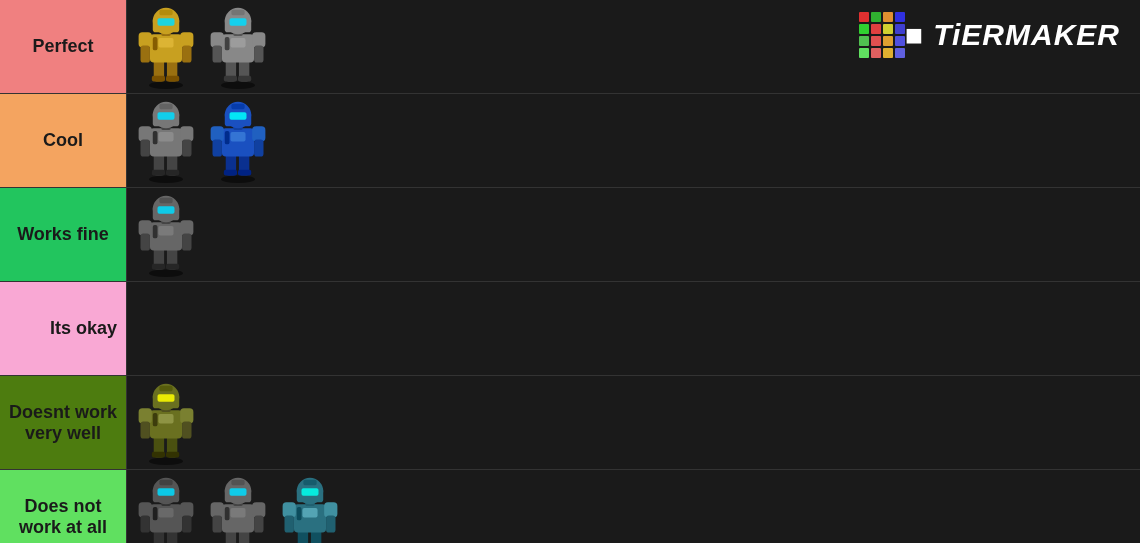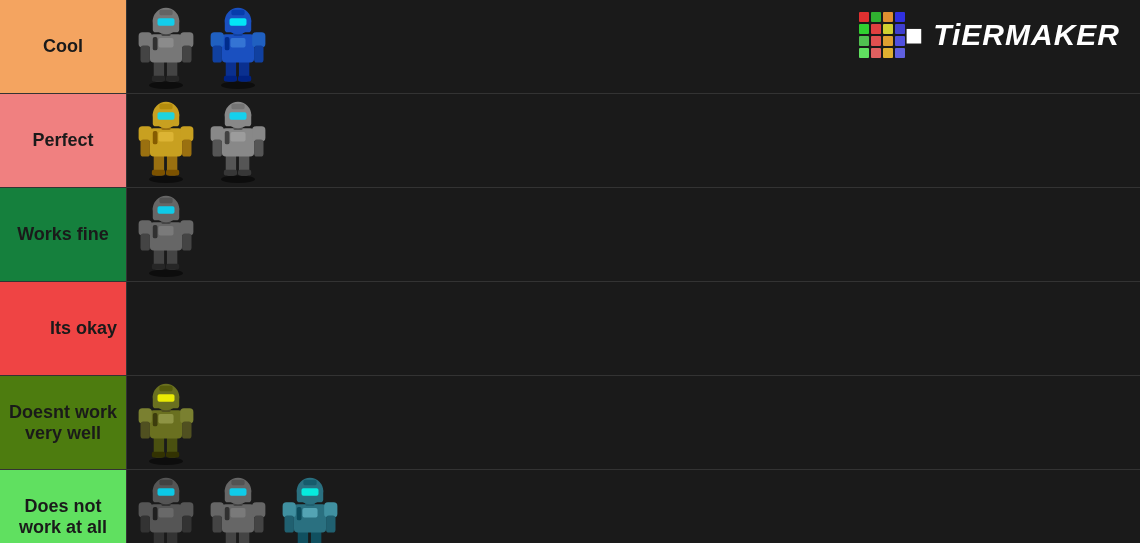--- a/index.html
+++ b/index.html
@@ -83,20 +83,87 @@
       height: 100%;
     }
   </style>
 </head>
 <body>
 
 <div class="tier-list">
 
   <div id="rows-container" style="display:flex;flex-direction:column;width:100%;height:100%;">
       <div class="tier-row" style="height: 94px; min-height: 94px; max-height: 94px;">
+        <div class="tier-label" style="background-color: rgb(240, 128, 128);">Perfect</div>
+        <div class="tier-content">
+          <div class="figure-container"><svg viewBox="0 0 70 90" xmlns="http://www.w3.org/2000/svg">
+
+    <ellipse cx="35" cy="86" rx="18" ry="4" fill="#000" opacity="0.5"></ellipse>
+
+    <rect x="22" y="58" width="11" height="24" rx="3" fill="#9a7010"></rect>
+    <rect x="36" y="58" width="11" height="24" rx="3" fill="#9a7010"></rect>
+
+    <rect x="20" y="76" width="14" height="6" rx="2" fill="#7c5200"></rect>
+    <rect x="35" y="76" width="14" height="6" rx="2" fill="#7c5200"></rect>
+
+    <rect x="18" y="32" width="34" height="30" rx="4" fill="#c8a020"></rect>
+
+    <rect x="27" y="36" width="16" height="10" rx="2" fill="#dcb434"></rect>
+
+    <rect x="6" y="30" width="14" height="16" rx="4" fill="#c8a020"></rect>
+    <rect x="50" y="30" width="14" height="16" rx="4" fill="#c8a020"></rect>
+
+    <rect x="8" y="44" width="10" height="18" rx="3" fill="#9a7010"></rect>
+    <rect x="52" y="44" width="10" height="18" rx="3" fill="#9a7010"></rect>
+
+    <rect x="30" y="26" width="10" height="8" rx="2" fill="#9a7010"></rect>
+
+    <ellipse cx="35" cy="18" rx="14" ry="14" fill="#c8a020"></ellipse>
+    <rect x="21" y="14" width="28" height="16" rx="3" fill="#c8a020"></rect>
+
+    <rect x="26" y="15" width="18" height="8" rx="2" fill="#00ddff" opacity="0.85"></rect>
+
+    <rect x="28" y="6" width="14" height="6" rx="2" fill="#b48c0c"></rect>
+
+    <rect x="21" y="35" width="5" height="14" rx="2" fill="#865c00"></rect>
+  </svg></div>
+          <div class="figure-container"><svg viewBox="0 0 70 90" xmlns="http://www.w3.org/2000/svg">
+
+    <ellipse cx="35" cy="86" rx="18" ry="4" fill="#000" opacity="0.5"></ellipse>
+
+    <rect x="22" y="58" width="11" height="24" rx="3" fill="#555"></rect>
+    <rect x="36" y="58" width="11" height="24" rx="3" fill="#555"></rect>
+
+    <rect x="20" y="76" width="14" height="6" rx="2" fill="#373737"></rect>
+    <rect x="35" y="76" width="14" height="6" rx="2" fill="#373737"></rect>
+
+    <rect x="18" y="32" width="34" height="30" rx="4" fill="#888"></rect>
+
+    <rect x="27" y="36" width="16" height="10" rx="2" fill="#9c9c9c"></rect>
+
+    <rect x="6" y="30" width="14" height="16" rx="4" fill="#888"></rect>
+    <rect x="50" y="30" width="14" height="16" rx="4" fill="#888"></rect>
+
+    <rect x="8" y="44" width="10" height="18" rx="3" fill="#555"></rect>
+    <rect x="52" y="44" width="10" height="18" rx="3" fill="#555"></rect>
+
+    <rect x="30" y="26" width="10" height="8" rx="2" fill="#555"></rect>
+
+    <ellipse cx="35" cy="18" rx="14" ry="14" fill="#888"></ellipse>
+    <rect x="21" y="14" width="28" height="16" rx="3" fill="#888"></rect>
+
+    <rect x="26" y="15" width="18" height="8" rx="2" fill="#00ddff" opacity="0.85"></rect>
+
+    <rect x="28" y="6" width="14" height="6" rx="2" fill="#747474"></rect>
+
+    <rect x="21" y="35" width="5" height="14" rx="2" fill="#414141"></rect>
+  </svg></div>
+        </div>
+      </div>
+      <div class="tier-row" style="height: 94px; min-height: 94px; max-height: 94px;">
         <div class="tier-label" style="background-color: rgb(244, 164, 96);">Cool</div>
         <div class="tier-content">
           <div class="figure-container"><svg viewBox="0 0 70 90" xmlns="http://www.w3.org/2000/svg">
 
     <ellipse cx="35" cy="86" rx="18" ry="4" fill="#000" opacity="0.5"></ellipse>
 
     <rect x="22" y="58" width="11" height="24" rx="3" fill="#444"></rect>
     <rect x="36" y="58" width="11" height="24" rx="3" fill="#444"></rect>
 
     <rect x="20" y="76" width="14" height="6" rx="2" fill="#262626"></rect>
@@ -150,88 +217,21 @@
 
     <rect x="26" y="15" width="18" height="8" rx="2" fill="#00ffff" opacity="0.85"></rect>
 
     <rect x="28" y="6" width="14" height="6" rx="2" fill="#063cac"></rect>
 
     <rect x="21" y="35" width="5" height="14" rx="2" fill="#002c8c"></rect>
   </svg></div>
         </div>
       </div>
       <div class="tier-row" style="height: 94px; min-height: 94px; max-height: 94px;">
-        <div class="tier-label" style="background-color: rgb(240, 128, 128);">Perfect</div>
-        <div class="tier-content">
-          <div class="figure-container"><svg viewBox="0 0 70 90" xmlns="http://www.w3.org/2000/svg">
-
-    <ellipse cx="35" cy="86" rx="18" ry="4" fill="#000" opacity="0.5"></ellipse>
-
-    <rect x="22" y="58" width="11" height="24" rx="3" fill="#9a7010"></rect>
-    <rect x="36" y="58" width="11" height="24" rx="3" fill="#9a7010"></rect>
-
-    <rect x="20" y="76" width="14" height="6" rx="2" fill="#7c5200"></rect>
-    <rect x="35" y="76" width="14" height="6" rx="2" fill="#7c5200"></rect>
-
-    <rect x="18" y="32" width="34" height="30" rx="4" fill="#c8a020"></rect>
-
-    <rect x="27" y="36" width="16" height="10" rx="2" fill="#dcb434"></rect>
-
-    <rect x="6" y="30" width="14" height="16" rx="4" fill="#c8a020"></rect>
-    <rect x="50" y="30" width="14" height="16" rx="4" fill="#c8a020"></rect>
-
-    <rect x="8" y="44" width="10" height="18" rx="3" fill="#9a7010"></rect>
-    <rect x="52" y="44" width="10" height="18" rx="3" fill="#9a7010"></rect>
-
-    <rect x="30" y="26" width="10" height="8" rx="2" fill="#9a7010"></rect>
-
-    <ellipse cx="35" cy="18" rx="14" ry="14" fill="#c8a020"></ellipse>
-    <rect x="21" y="14" width="28" height="16" rx="3" fill="#c8a020"></rect>
-
-    <rect x="26" y="15" width="18" height="8" rx="2" fill="#00ddff" opacity="0.85"></rect>
-
-    <rect x="28" y="6" width="14" height="6" rx="2" fill="#b48c0c"></rect>
-
-    <rect x="21" y="35" width="5" height="14" rx="2" fill="#865c00"></rect>
-  </svg></div>
-          <div class="figure-container"><svg viewBox="0 0 70 90" xmlns="http://www.w3.org/2000/svg">
-
-    <ellipse cx="35" cy="86" rx="18" ry="4" fill="#000" opacity="0.5"></ellipse>
-
-    <rect x="22" y="58" width="11" height="24" rx="3" fill="#555"></rect>
-    <rect x="36" y="58" width="11" height="24" rx="3" fill="#555"></rect>
-
-    <rect x="20" y="76" width="14" height="6" rx="2" fill="#373737"></rect>
-    <rect x="35" y="76" width="14" height="6" rx="2" fill="#373737"></rect>
-
-    <rect x="18" y="32" width="34" height="30" rx="4" fill="#888"></rect>
-
-    <rect x="27" y="36" width="16" height="10" rx="2" fill="#9c9c9c"></rect>
-
-    <rect x="6" y="30" width="14" height="16" rx="4" fill="#888"></rect>
-    <rect x="50" y="30" width="14" height="16" rx="4" fill="#888"></rect>
-
-    <rect x="8" y="44" width="10" height="18" rx="3" fill="#555"></rect>
-    <rect x="52" y="44" width="10" height="18" rx="3" fill="#555"></rect>
-
-    <rect x="30" y="26" width="10" height="8" rx="2" fill="#555"></rect>
-
-    <ellipse cx="35" cy="18" rx="14" ry="14" fill="#888"></ellipse>
-    <rect x="21" y="14" width="28" height="16" rx="3" fill="#888"></rect>
-
-    <rect x="26" y="15" width="18" height="8" rx="2" fill="#00ddff" opacity="0.85"></rect>
-
-    <rect x="28" y="6" width="14" height="6" rx="2" fill="#747474"></rect>
-
-    <rect x="21" y="35" width="5" height="14" rx="2" fill="#414141"></rect>
-  </svg></div>
-        </div>
-      </div>
-      <div class="tier-row" style="height: 94px; min-height: 94px; max-height: 94px;">
-        <div class="tier-label" style="background-color: #15803d; text-align: center;">Works fine</div>
+        <div class="tier-label" style="background-color: #22c55e; text-align: center;">Works fine</div>
         <div class="tier-content">
           <div class="figure-container"><svg viewBox="0 0 70 90" xmlns="http://www.w3.org/2000/svg">
 
     <ellipse cx="35" cy="86" rx="18" ry="4" fill="#000" opacity="0.5"></ellipse>
 
     <rect x="22" y="58" width="11" height="24" rx="3" fill="#444"></rect>
     <rect x="36" y="58" width="11" height="24" rx="3" fill="#444"></rect>
 
     <rect x="20" y="76" width="14" height="6" rx="2" fill="#262626"></rect>
     <rect x="35" y="76" width="14" height="6" rx="2" fill="#262626"></rect>
@@ -253,21 +253,21 @@
 
     <rect x="26" y="15" width="18" height="8" rx="2" fill="#00ddff" opacity="0.85"></rect>
 
     <rect x="28" y="6" width="14" height="6" rx="2" fill="#525252"></rect>
 
     <rect x="21" y="35" width="5" height="14" rx="2" fill="#303030"></rect>
   </svg></div>
         </div>
       </div>
       <div class="tier-row" style="height: 94px; min-height: 94px; max-height: 94px;">
-        <div class="tier-label" style="background-color: #ef4444; padding-left: 45px;">Its okay</div>
+        <div class="tier-label" style="background-color: #f9a8d4; padding-left: 45px;">Its okay</div>
         <div class="tier-content"></div>
       </div>
       <div class="tier-row" style="height: 94px; min-height: 94px; max-height: 94px;">
         <div class="tier-label" style="background-color: #4d7c0f;">Doesnt work very well</div>
         <div class="tier-content">
           <div class="figure-container"><svg viewBox="0 0 70 90" xmlns="http://www.w3.org/2000/svg">
 
     <ellipse cx="35" cy="86" rx="18" ry="4" fill="#000" opacity="0.5"></ellipse>
 
     <rect x="22" y="58" width="11" height="24" rx="3" fill="#4a5010"></rect>

